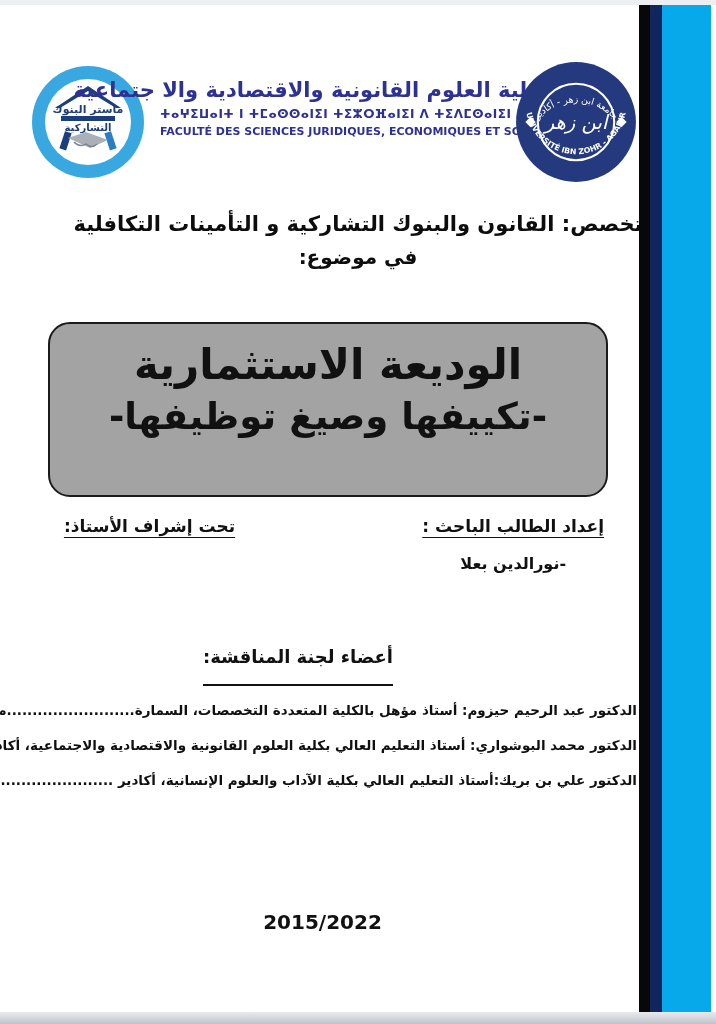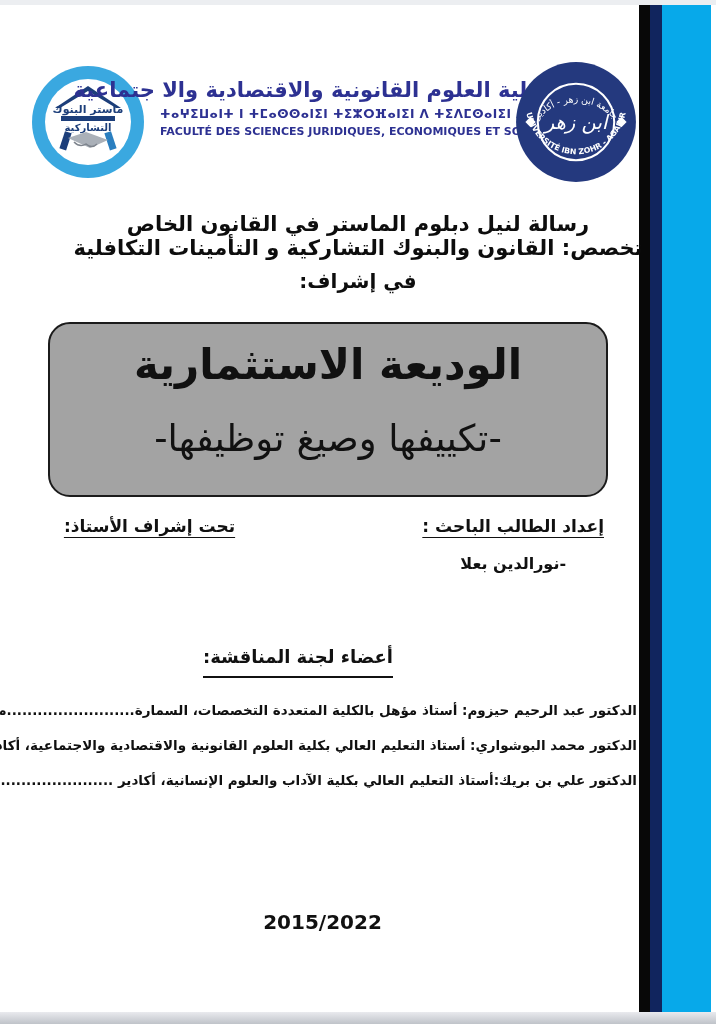--- a/index.html
+++ b/index.html
@@ -33,34 +33,34 @@
            font-weight:bold; direction:rtl; color:#0d0d0d; }
   .intro-line1 { font-size:21px; }
   .intro-line2 { font-size:21px; }
   .intro-line3 { font-size:20px; margin-top:9px; }
 
   
   .subject-box { position:absolute; left:48px; top:322px; width:560px; height:175px;
                  border:2px solid #1b1b1b; border-radius:22px; text-align:center;
                  direction:rtl; background:#a3a3a3; }
   .subject-title    { font-size:42px; font-weight:bold; margin-top:16px; }
-  .subject-subtitle { font-size:37px; font-weight:normal; margin-top:28px; }
+  .subject-subtitle { font-size:37px; font-weight:bold; margin-top:6px; }
 
   
   .prep { position:absolute; top:504px; left:0; width:716px; direction:rtl; font-weight:bold; }
   .prep-student { position:absolute; right:112px; text-align:center; }
   .prep-supervisor { position:absolute; left:42px; width:215px; text-align:center; }
   .prep-label { font-size:17px; text-decoration:underline; text-underline-offset:5px;
                 white-space:nowrap;margin-top:12px; }
   .prep-name  { font-size:16px; margin-top:18px; white-space:nowrap; }
 
   
   .committee-heading-wrap { position:absolute; top:646px; left:0; width:640px; text-align:center; }
   .committee-heading { display:inline-block; font-size:18px; font-weight:bold; direction:rtl;
-                       border-bottom:2px solid #111; padding-bottom:9px;
+                       border-bottom:2px solid #111; padding-bottom:17px;
                        transform:translateX(-22px); }
   .committee-list { position:absolute; top:702px; left:10px; right:79px; direction:rtl;
                     text-align:right; font-size:13.5px; font-weight:bold; color:#101010; }
   .committee-list .member { margin-bottom:19px; white-space:nowrap; }
 
   
   .footer { position:absolute; top:903px; left:0; width:645px; text-align:center; font-weight:bold; }
   .year-label { font-size:17px; direction:rtl; }
   .year-value { font-size:20px; margin-top:7px; direction:ltr; }
 </style>
@@ -113,23 +113,22 @@
       <text font-size="7.5" font-weight="bold" fill="#ffffff" text-anchor="middle">
         <textPath href="#arcBottom" startOffset="50%">UNIVERSITÉ IBN ZOHR - AGADIR</textPath>
       </text>
       <text y="7" text-anchor="middle" font-size="19" font-style="italic" fill="#ffffff">ابن زهر</text>
       <path d="M -49 0 l 5 -5 l 5 5 l -5 5 z" fill="#ffffff"></path>
       <path d="M 39 0 l 5 -5 l 5 5 l -5 5 z" fill="#ffffff"></path>
     </svg>
   </div>
 
   <div class="intro">
-    <div class="intro-line1">رسالة لنيل دبلوم الماستر في القانون الخاص</div>
     <div class="intro-line2">تخصص: القانون والبنوك التشاركية و التأمينات التكافلية</div>
-    <div class="intro-line3">في إشراف:</div>
+    <div class="intro-line3">في موضوع:</div>
   </div>
 
   <div class="subject-box">
     <div class="subject-title">الوديعة الاستثمارية</div>
     <div class="subject-subtitle">-تكييفها وصيغ توظيفها-</div>
   </div>
 
   <div class="prep">
     <div class="prep-student">
       <div class="prep-label">إعداد الطالب الباحث :</div>

